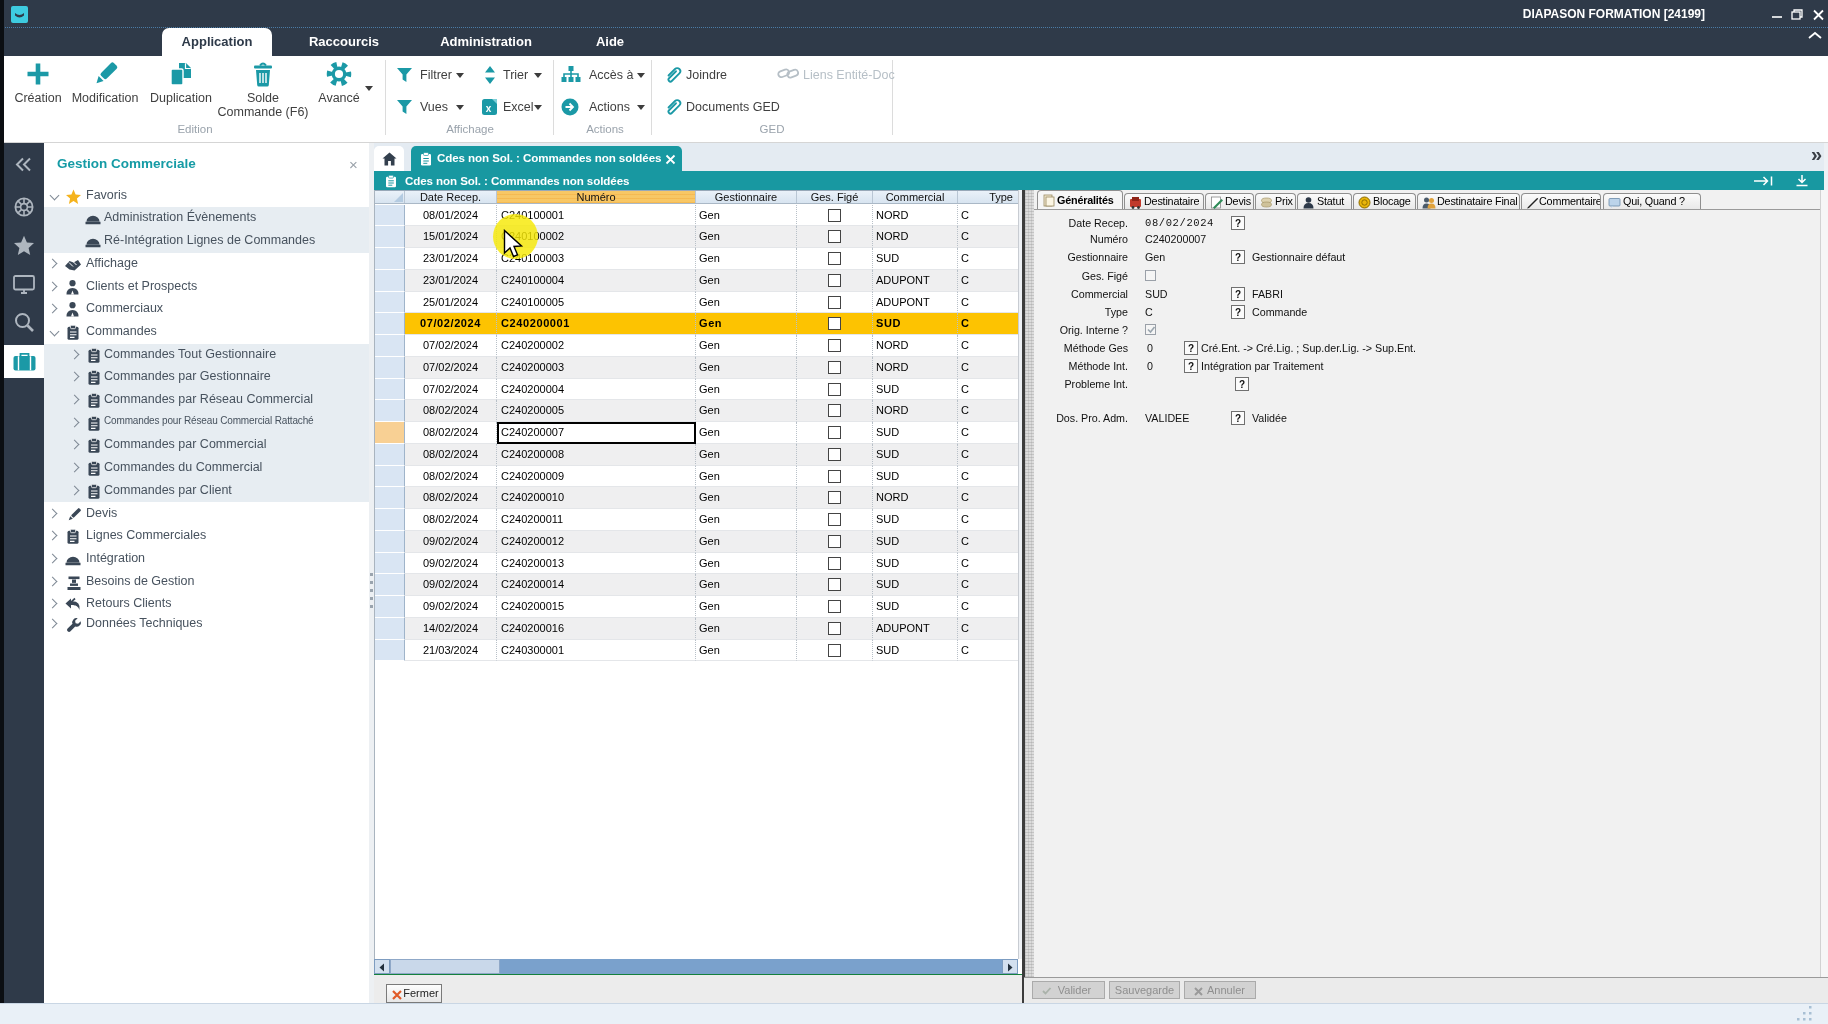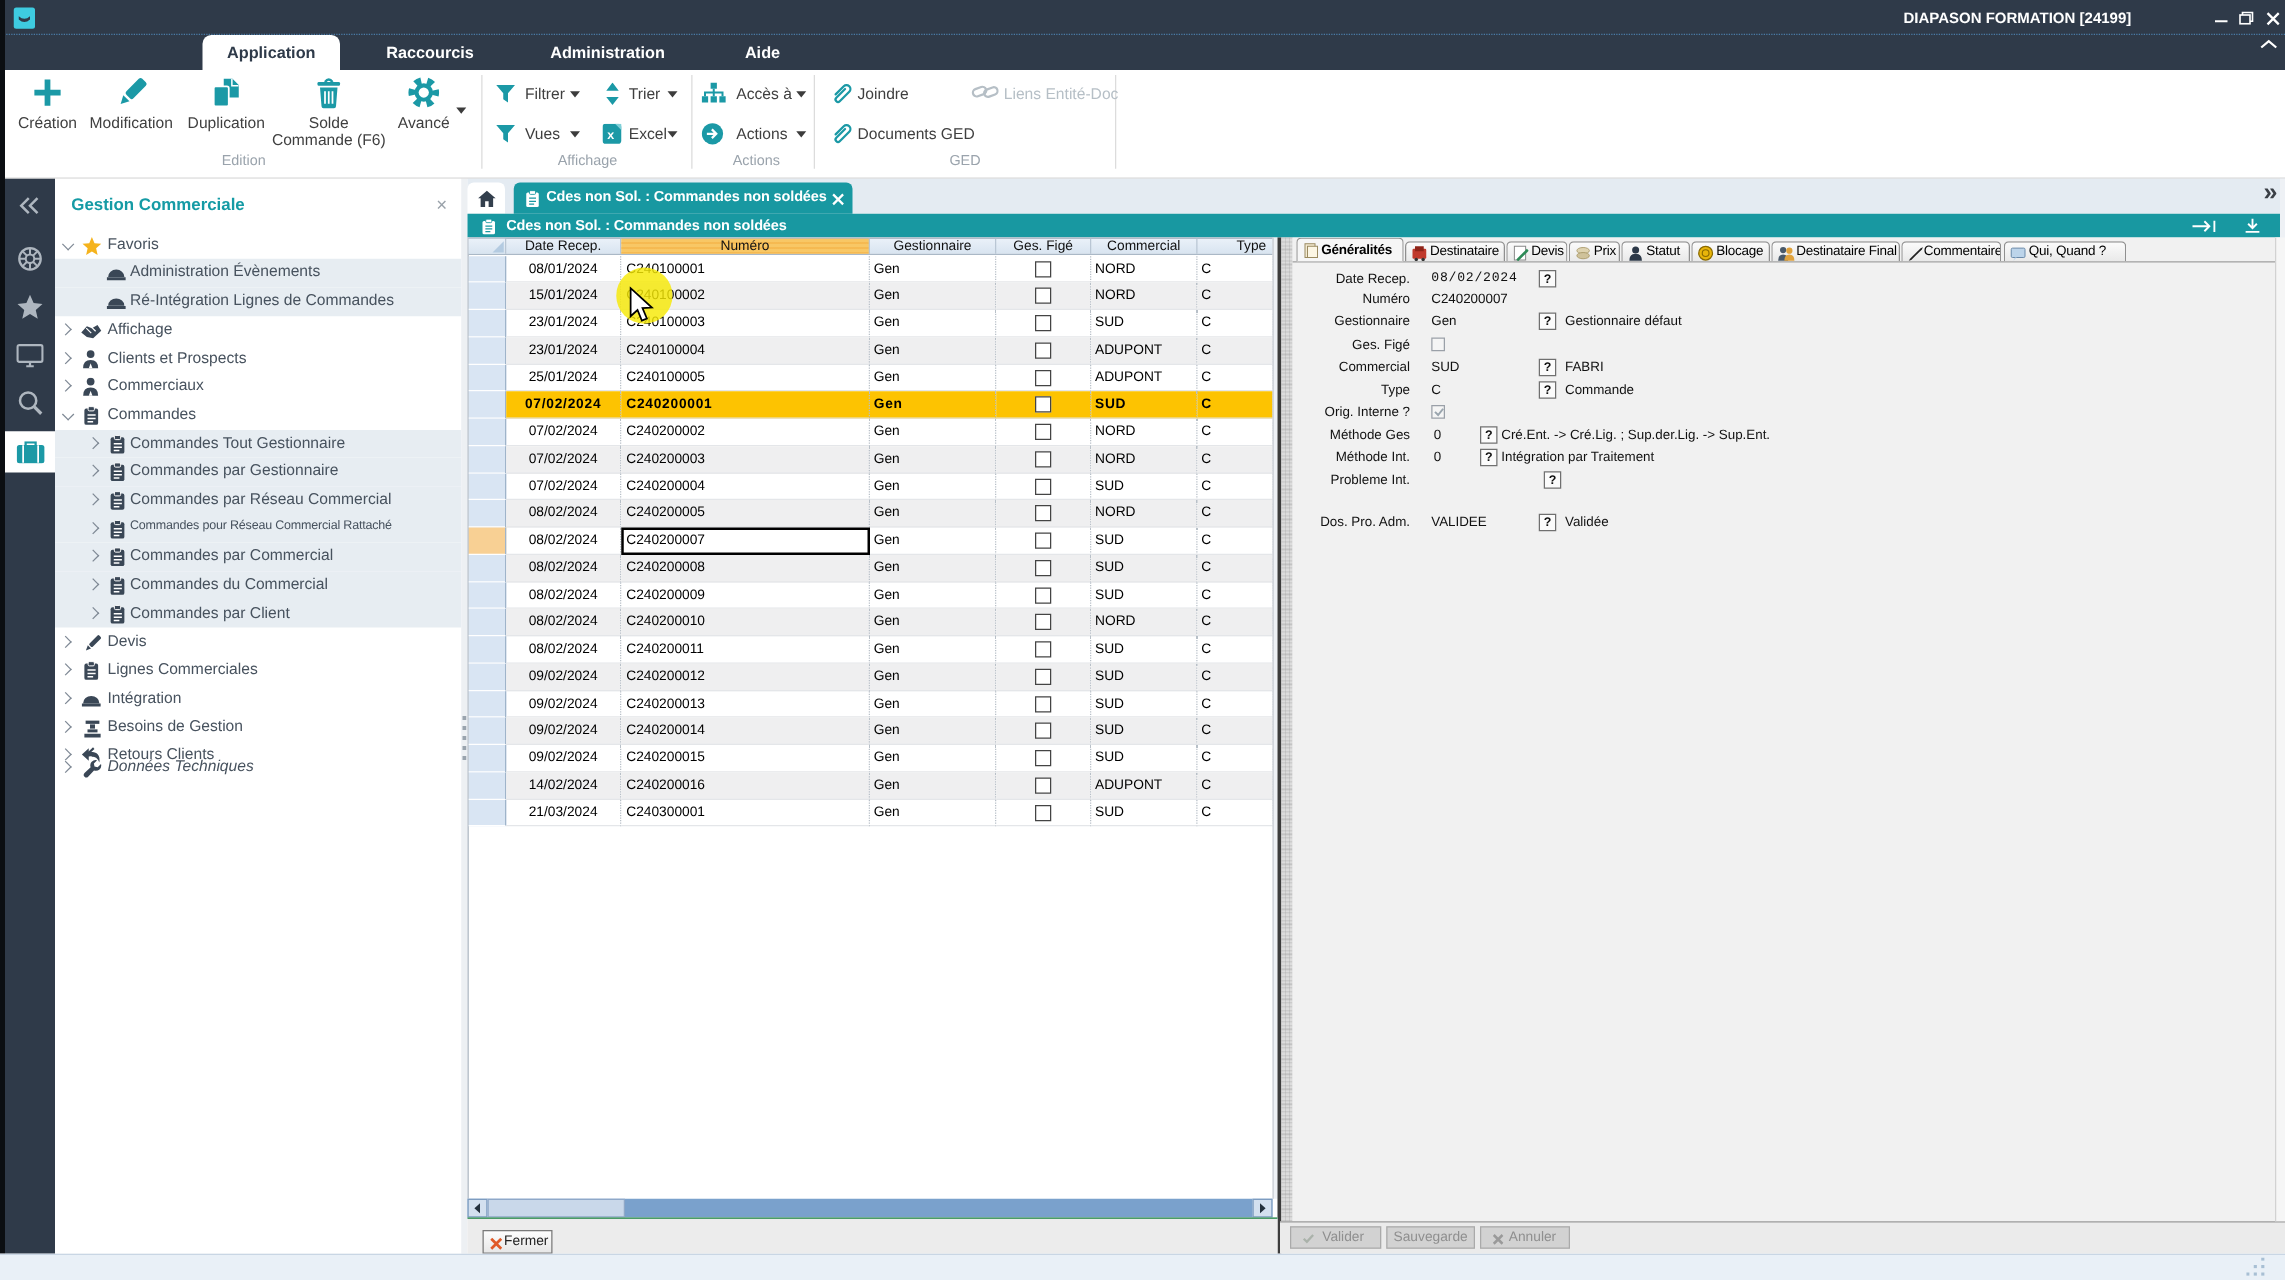--- a/index.html
+++ b/index.html
@@ -373,21 +373,21 @@
       <span class="lbl" style="left:42px;">Besoins de Gestion</span>
     </div>
 <div class="trow" style="top:450.3px;">
       <span class="chev r" style="left:5px;"></span>
       <svg class="ticon" style="left:20px;" width="18" height="16">
         <path d="M7 1.5 L1.5 6.5 L7 11.5 v-3.4 q6.5 -0.8 8.5 4.9 q1.3 -9.3 -8.5 -8.6 z" fill="#3a4756"></path>
         <path d="M11 1.5 l-3.5 3.2 3.5 3.2" stroke="#3a4756" stroke-width="1.7" fill="none"></path>
       </svg>
       <span class="lbl" style="left:42px;">Retours Clients</span>
     </div>
-<div class="trow" style="top:460px;font-style:italic;">
+<div class="trow" style="top:470px;">
       <span class="chev r" style="left:5px;"></span>
       <svg class="ticon" style="left:22px;" width="16" height="16">
         <path d="M14.8 4.2 a4.3 4.3 0 0 1 -5.6 5.2 l-4.7 4.9 a2 2 0 0 1 -2.9 -2.8 l4.9 -4.7 a4.3 4.3 0 0 1 5.2 -5.6 l-2.6 2.6 0.5 2.5 2.5 0.5 z" fill="#3a4756"></path>
       </svg>
       <span class="lbl" style="left:42px;">Données Techniques</span>
     </div>
 </div>
 <svg width="0" height="0" style="position:absolute;">
     <defs>
 <g id="ghh">

